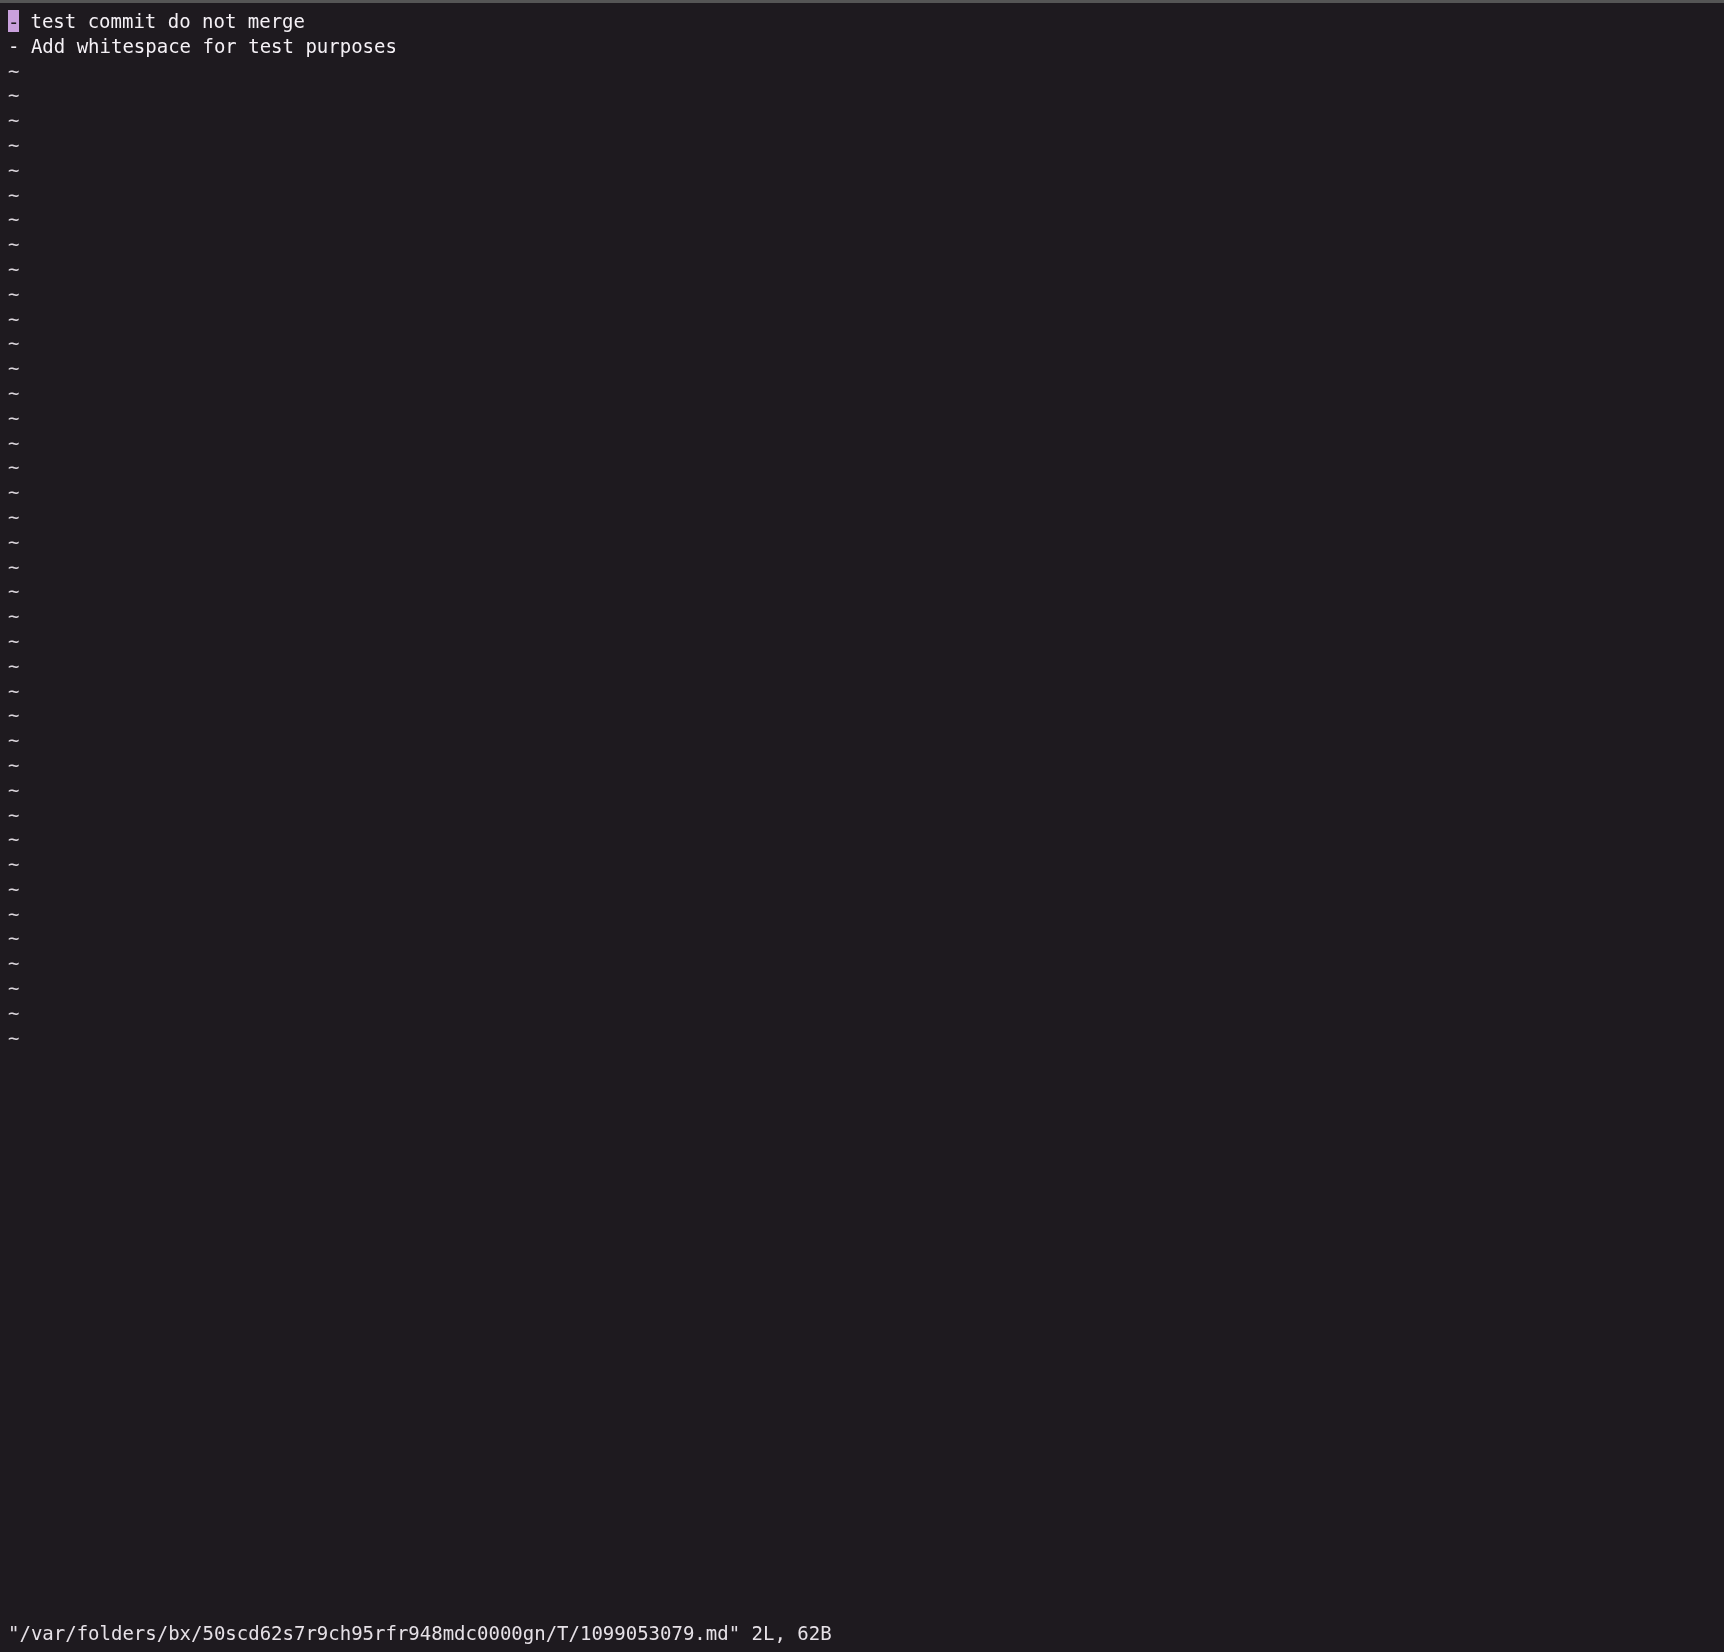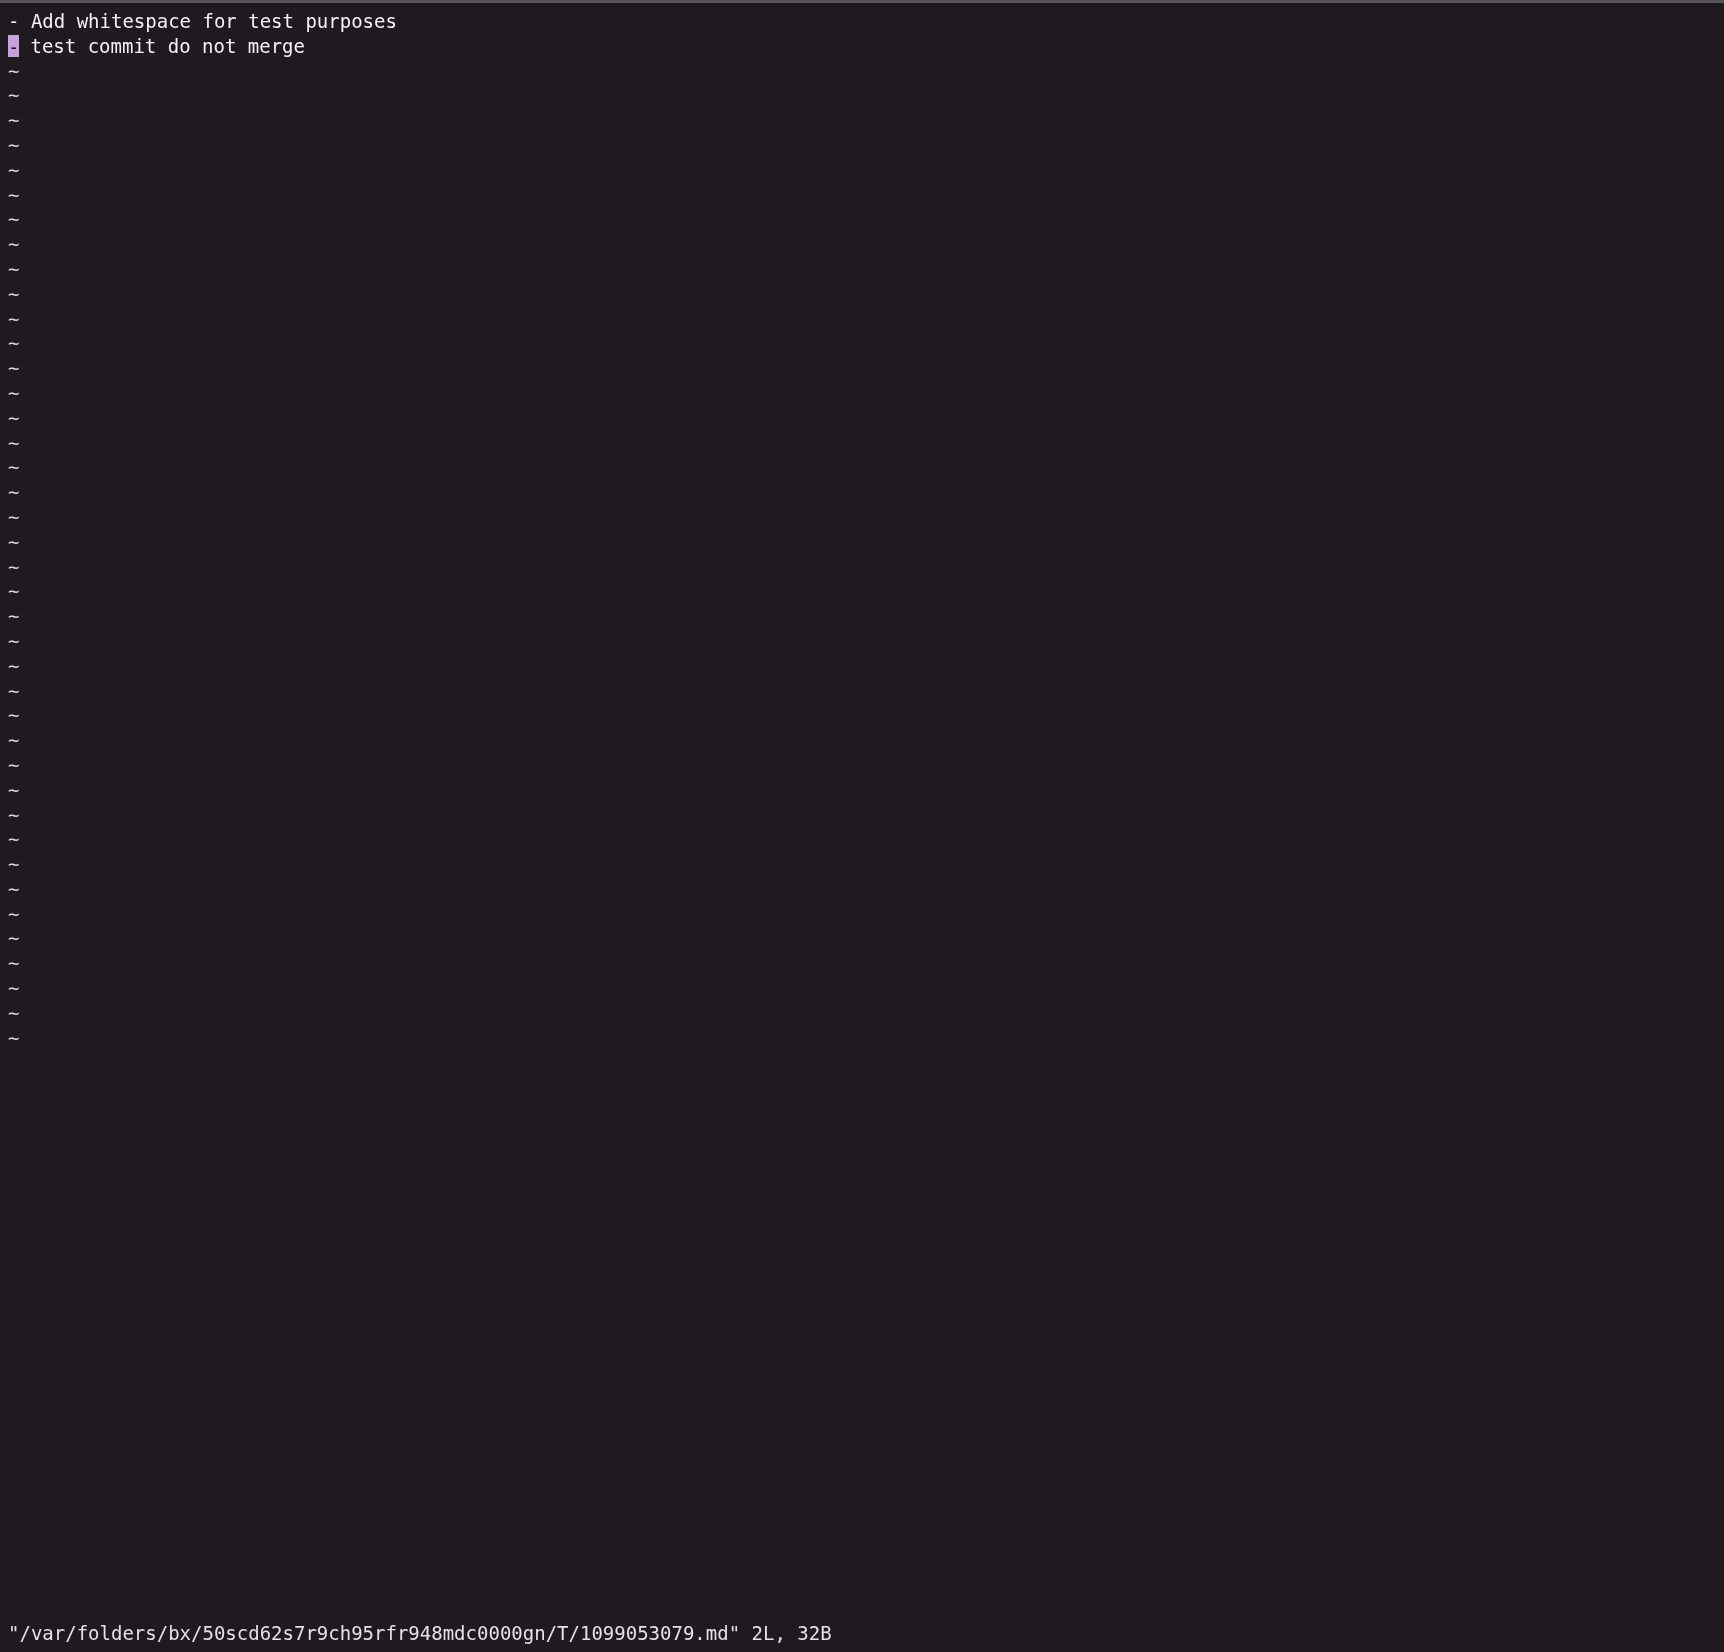--- a/index.html
+++ b/index.html
@@ -49,22 +49,22 @@
     }
     .text-content {
       color: #f5f1f6;
       font-weight: 500;
     }
   </style>
 </head>
 <body>
 
 <div class="editor-area">
+  <div class="line"><span class="cursor">-</span><span class="text-content"> test commit do not merge</span></div>
   <div class="line"><span class="text-content">-</span><span class="text-content"> Add whitespace for test purposes</span></div>
-  <div class="line"><span class="cursor">-</span><span class="text-content"> test commit do not merge</span></div>
   <div id="tilde-container">
       <div class="line tilde">~</div>
       <div class="line tilde">~</div>
       <div class="line tilde">~</div>
       <div class="line tilde">~</div>
       <div class="line tilde">~</div>
       <div class="line tilde">~</div>
       <div class="line tilde">~</div>
       <div class="line tilde">~</div>
       <div class="line tilde">~</div>
@@ -95,13 +95,13 @@
       <div class="line tilde">~</div>
       <div class="line tilde">~</div>
       <div class="line tilde">~</div>
       <div class="line tilde">~</div>
       <div class="line tilde">~</div>
       <div class="line tilde">~</div>
       <div class="line tilde">~</div>
     </div>
 </div>
 
-<div class="status-bar"><span>"/var/folders/bx/50scd62s7r9ch95rfr948mdc0000gn/T/1099053079.md"</span> <span>2L</span>, <span>32B</span></div>
+<div class="status-bar"><span>"/var/folders/bx/50scd62s7r9ch95rfr948mdc0000gn/T/1099053079.md"</span> <span>2L</span>, <span>62B</span></div>
 
 </body></html>

